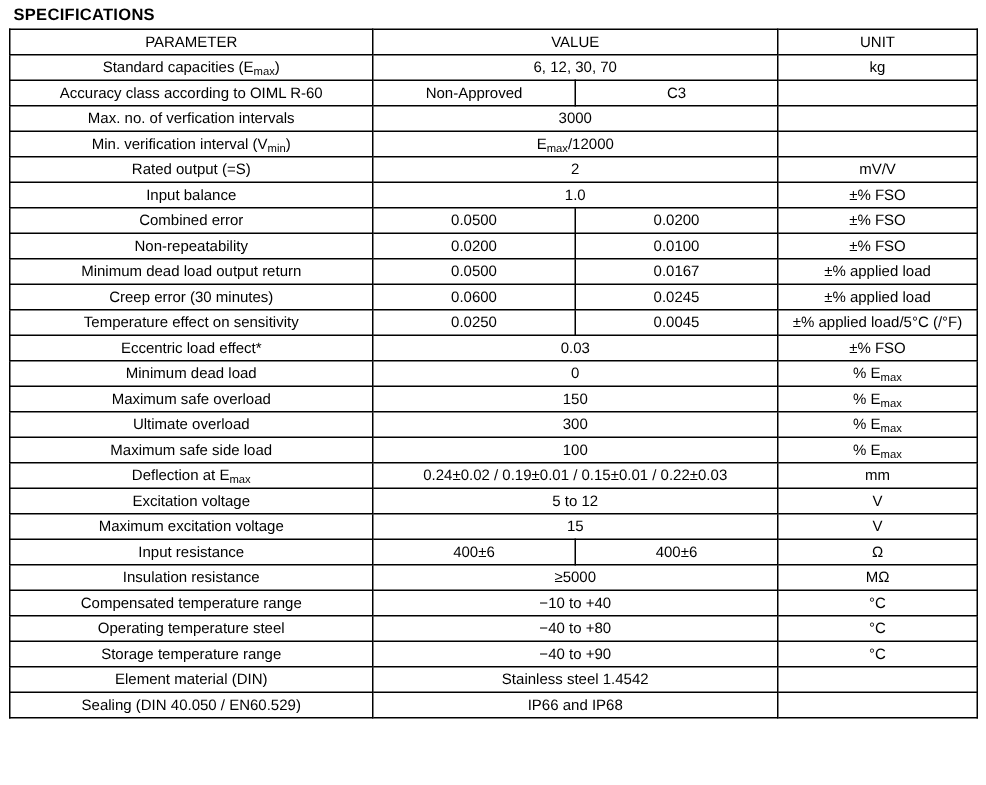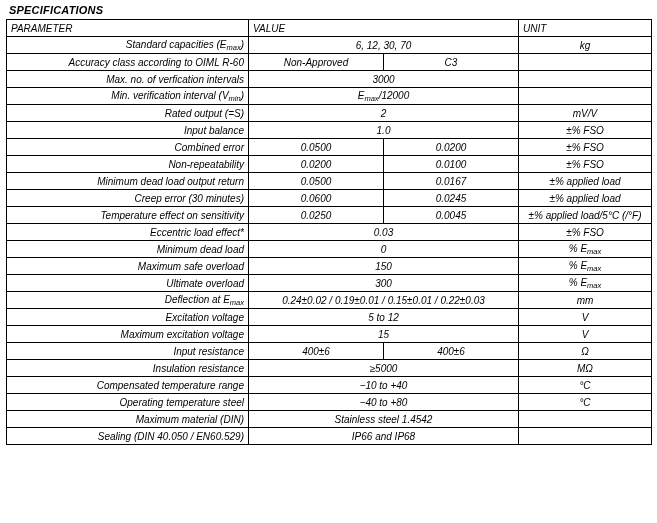--- a/index.html
+++ b/index.html
@@ -13,21 +13,20 @@
     font-family: "Liberation Sans", sans-serif;
     font-size: 10px;
     color: #000000;
     overflow: hidden;
   }
   .sheet {
     width: 523px;
     height: 523px;
     box-sizing: border-box;
     padding: 4px 6px 0 6px;
-    font-style: italic;
   }
   .title {
     font-size: 11px;
     font-weight: bold;
     letter-spacing: 0.2px;
     padding: 0 0 3px 3px;
   }
   table.spec {
     border-collapse: collapse;
     width: 645px;
@@ -38,27 +37,27 @@
     font-size: 10px;
     font-weight: normal;
     height: 17px;
     line-height: 11px;
     padding: 0 4px;
     box-sizing: border-box;
     overflow: hidden;
     white-space: nowrap;
   }
   .hdr td {
-    text-align: left;
+    text-align: center;
     font-weight: bold;
     height: 18px;
     margin-left: 36px;
   }
   .param {
-    text-align: right;
+    text-align: center;
     margin-left: 21px;
   }
   .ctr {
     text-align: center;
   }
   sub {
     font-size: 7.5px;
     vertical-align: baseline;
     position: relative;
     top: 2px;
@@ -161,20 +160,25 @@
           <td class="param">Maximum safe overload</td>
           <td class="ctr" colspan="2">150</td>
           <td class="ctr">% E<sub>max</sub></td>
         </tr>
         <tr>
           <td class="param">Ultimate overload</td>
           <td class="ctr" colspan="2">300</td>
           <td class="ctr">% E<sub>max</sub></td>
         </tr>
         <tr>
+          <td class="param">Maximum safe side load</td>
+          <td class="ctr" colspan="2">100</td>
+          <td class="ctr">% E<sub>max</sub></td>
+        </tr>
+        <tr>
           <td class="param">Deflection at E<sub>max</sub></td>
           <td class="ctr" colspan="2">0.24±0.02 / 0.19±0.01 / 0.15±0.01 / 0.22±0.03</td>
           <td class="ctr">mm</td>
         </tr>
         <tr>
           <td class="param">Excitation voltage</td>
           <td class="ctr" colspan="2">5 to 12</td>
           <td class="ctr">V</td>
         </tr>
         <tr>
@@ -197,21 +201,26 @@
           <td class="param">Compensated temperature range</td>
           <td class="ctr" colspan="2">−10 to +40</td>
           <td class="ctr">°C</td>
         </tr>
         <tr>
           <td class="param">Operating temperature steel</td>
           <td class="ctr" colspan="2">−40 to +80</td>
           <td class="ctr">°C</td>
         </tr>
         <tr>
-          <td class="param">Maximum material (DIN)</td>
+          <td class="param">Storage temperature range</td>
+          <td class="ctr" colspan="2">−40 to +90</td>
+          <td class="ctr">°C</td>
+        </tr>
+        <tr>
+          <td class="param">Element material (DIN)</td>
           <td class="ctr" colspan="2">Stainless steel 1.4542</td>
           <td class="ctr"></td>
         </tr>
         <tr>
           <td class="param">Sealing (DIN 40.050 / EN60.529)</td>
           <td class="ctr" colspan="2">IP66 and IP68</td>
           <td class="ctr"></td>
         </tr>
       </tbody>
   </table>

